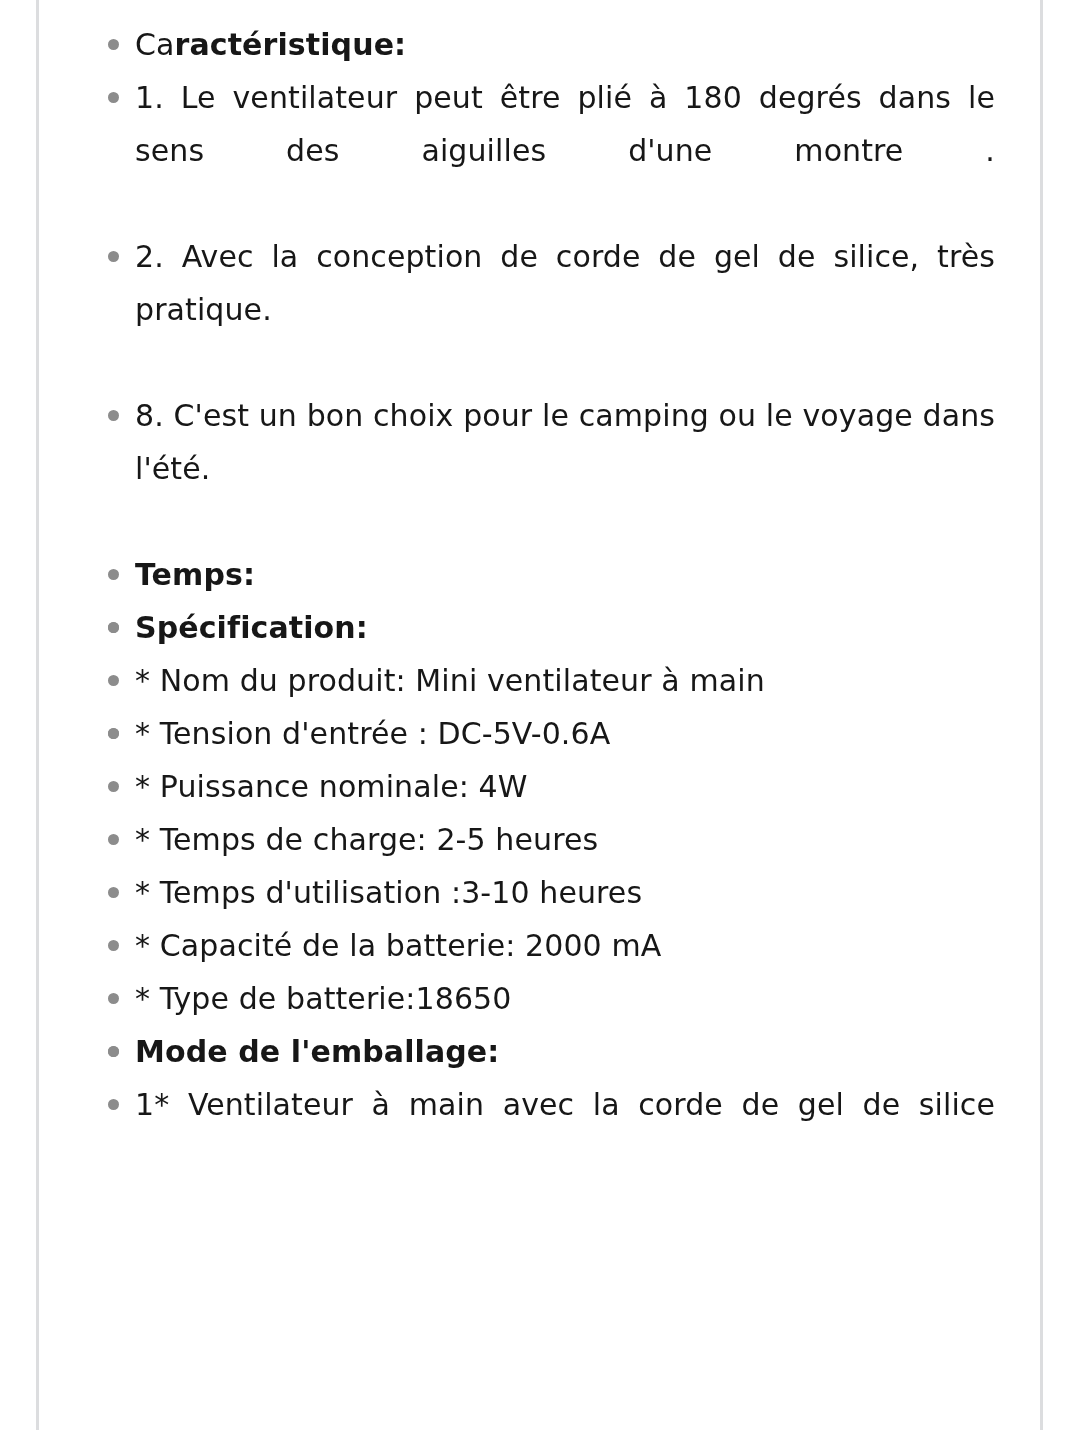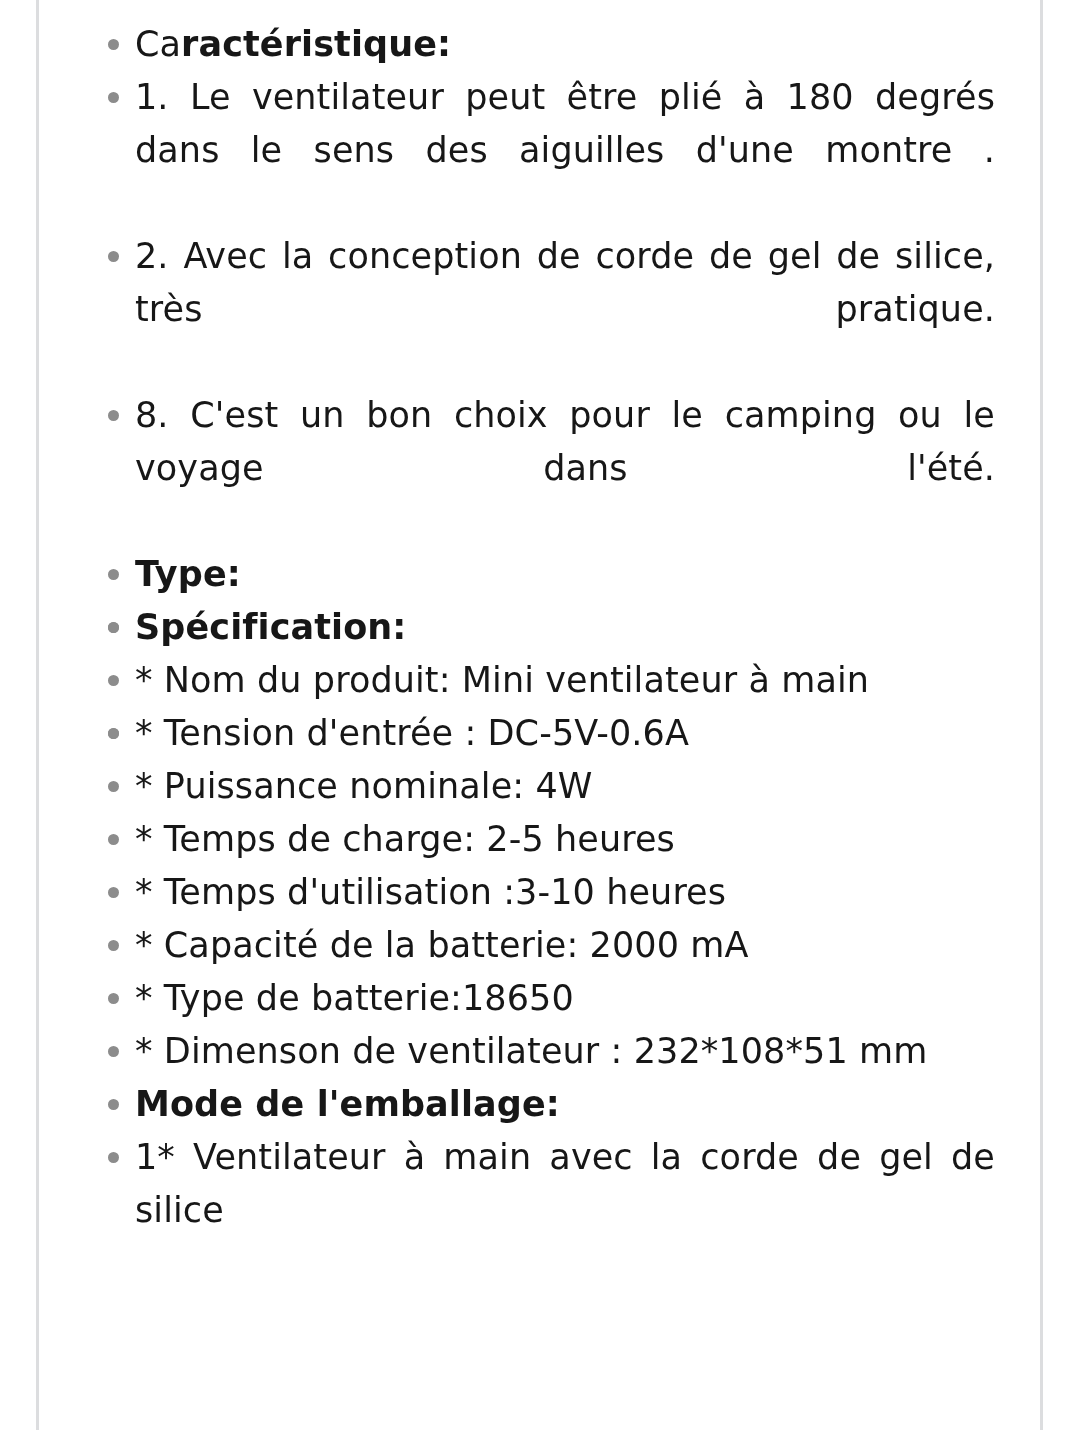--- a/index.html
+++ b/index.html
@@ -34,21 +34,21 @@
     left: 0;
     top: 18px;
     right: 0;
   }
 
   #description-list > li {
     position: relative;
     padding-left: 96px;
     padding-right: 45px;
     margin: 0;
-    font-size: 35px;
+    font-size: 30px;
     line-height: 53px;
     color: #171717;
     text-align: justify;
     text-justify: inter-word;
     letter-spacing: 0.1px;
     -webkit-font-smoothing: antialiased;
   }
 
   #description-list > li > .bullet-dot {
     position: absolute;
@@ -101,21 +101,21 @@
       <li>
         <span class="bullet-dot"></span>
         <span class="li-text">2. Avec la conception de corde de gel de silice, très pratique.</span>
       </li>
       <li>
         <span class="bullet-dot"></span>
         <span class="li-text">8. C'est un bon choix pour le camping ou le voyage dans l'été.</span>
       </li>
       <li class="no-justify">
         <span class="bullet-dot"></span>
-        <span class="li-text heading-text">Type:</span>
+        <span class="li-text heading-text">Temps:</span>
       </li>
       <li>
         <span class="bullet-dot"></span>
       </li>
       <li class="no-justify">
         <span class="bullet-dot"></span>
         <span class="li-text heading-text">Spécification:</span>
       </li>
       <li class="no-justify">
         <span class="bullet-dot"></span>
@@ -143,21 +143,20 @@
       <li class="no-justify">
         <span class="bullet-dot"></span>
         <span class="li-text">* Capacité de la batterie: 2000 mA</span>
       </li>
       <li class="no-justify">
         <span class="bullet-dot"></span>
         <span class="li-text">* Type de batterie:18650</span>
       </li>
       <li class="no-justify">
         <span class="bullet-dot"></span>
-        <span class="li-text">* Dimenson de ventilateur : 232*108*51 mm</span>
       </li>
       <li class="no-justify">
         <span class="bullet-dot"></span>
         <span class="li-text heading-text">Mode de l'emballage:</span>
       </li>
       <li>
         <span class="bullet-dot"></span>
         <span class="li-text">1* Ventilateur à main avec la corde de gel de silice</span>
       </li>
     </ul>

